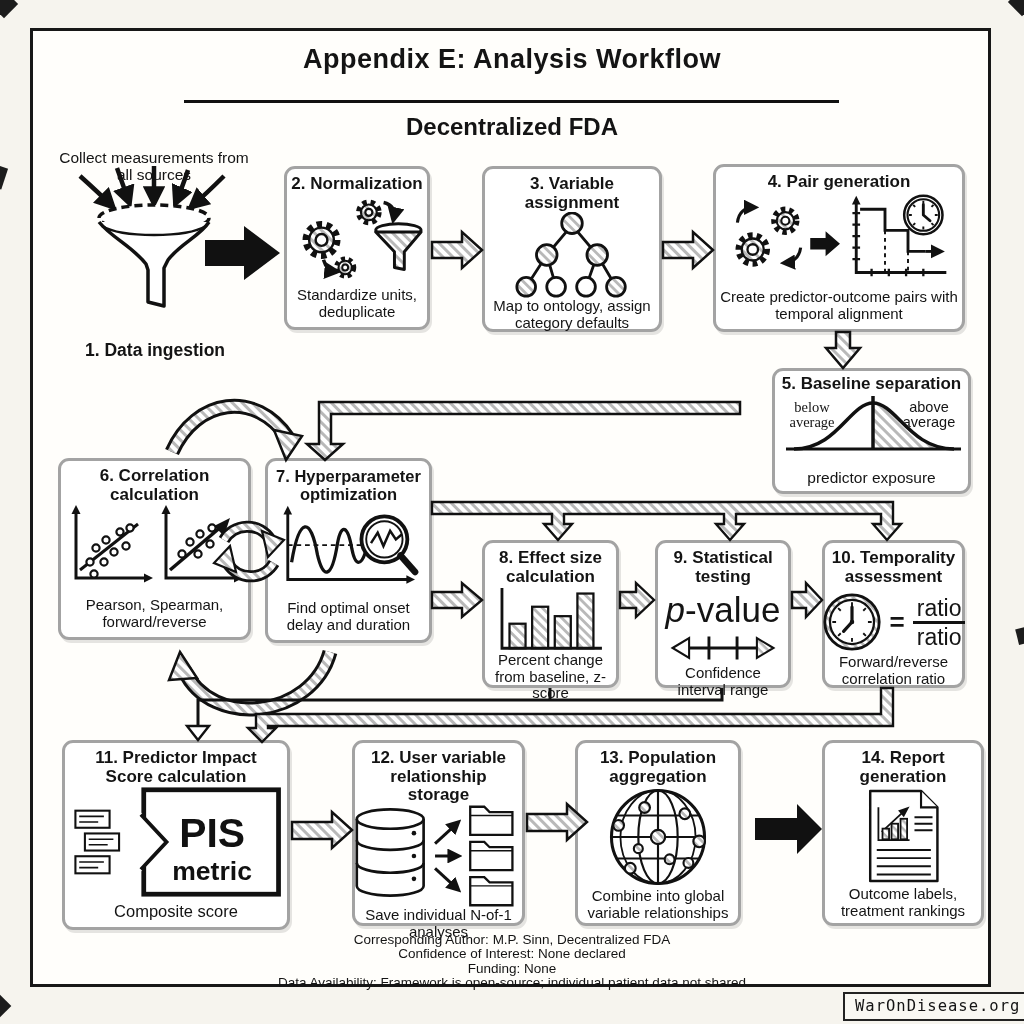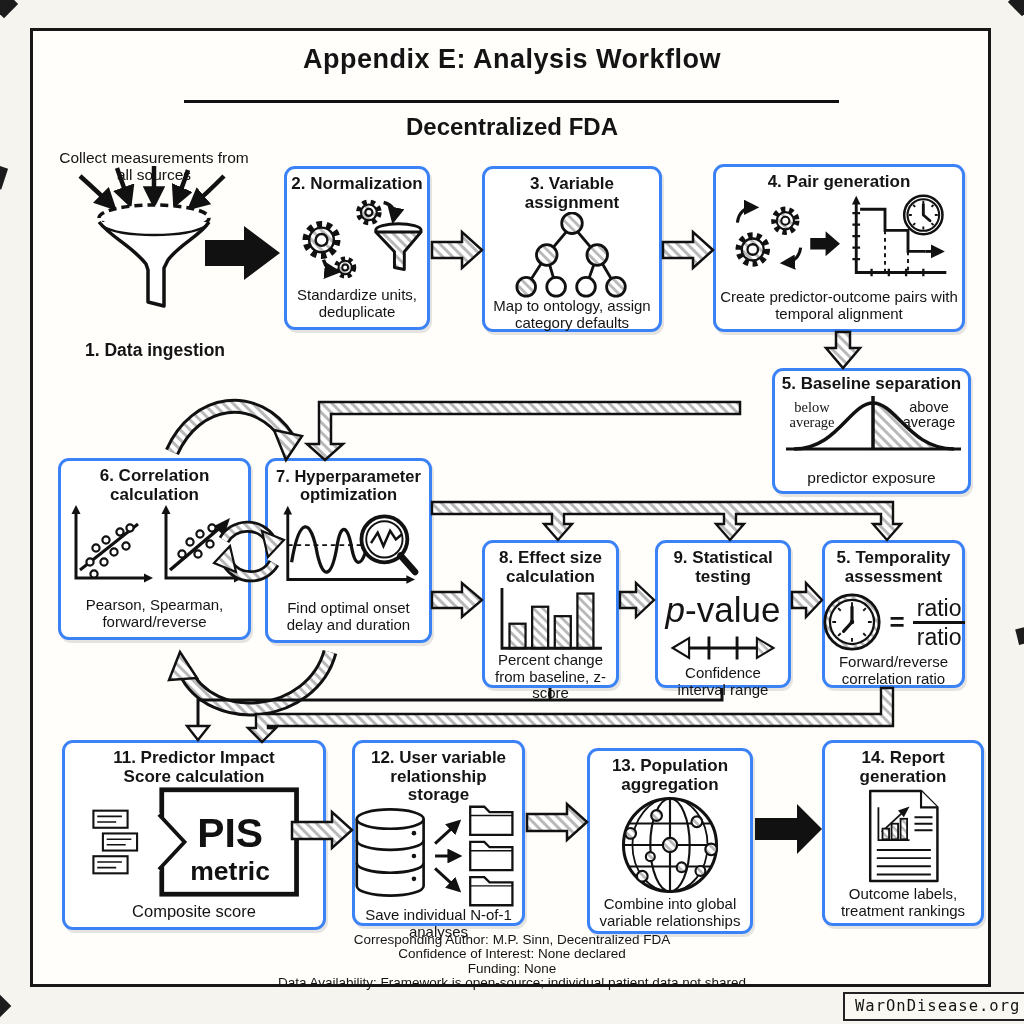--- a/index.html
+++ b/index.html
@@ -6,21 +6,21 @@
   body{width:1024px;height:1024px;position:relative;background:#f6f4ee;
        font-family:"Liberation Sans",sans-serif;color:#141414;overflow:hidden;}
   .frame{position:absolute;left:30px;top:28px;width:955px;height:953px;
          border:3px solid #171717;background:#fffefb;z-index:0;}
   .nick{position:absolute;background:#1c1c1c;z-index:0;}
   .title{position:absolute;left:0;right:0;top:44px;text-align:center;
          font-size:27px;font-weight:bold;letter-spacing:.5px;z-index:2;}
   .title-rule{position:absolute;left:184px;top:100px;width:655px;height:3px;background:#111;z-index:2;}
   .subtitle{position:absolute;left:0;right:0;top:113px;text-align:center;
             font-size:24px;font-weight:bold;z-index:2;}
-  .node{position:absolute;border:3px solid #3b82f6;border-radius:11px;background:#fff;
+  .node{position:absolute;border:3px solid #a3a3a3;border-radius:11px;background:#fff;
         box-sizing:border-box;display:flex;flex-direction:column;align-items:center;
         text-align:center;padding:6px 4px 5px;z-index:2;box-shadow:2px 3px 0 rgba(0,0,0,.10);}
   .t{font-weight:bold;font-size:17px;line-height:1.1;}
   .c{font-size:15px;line-height:1.1;margin-top:auto;padding-bottom:2px;}
   .icon{flex:0 0 auto;}
   .freelabel{position:absolute;text-align:center;z-index:2;margin-top:19px;}
   .overlay{position:absolute;left:0;top:0;z-index:3;pointer-events:none;}
   .under{z-index:1;}
   
   #box5{padding:4px 4px 4px;margin-left:32px;}
@@ -250,21 +250,21 @@
   <svg class="icon" width="124" height="34" viewBox="0 0 150 40">
     <path d="M 30,20 H 120" stroke="#111" stroke-width="3.5"></path>
     <polygon points="14,20 34,8 34,32" fill="#fff" stroke="#111" stroke-width="2.5"></polygon>
     <polygon points="136,20 116,8 116,32" fill="url(#hatch)" stroke="#111" stroke-width="2.5"></polygon>
     <path d="M 58,6 V 34 M 92,6 V 34" stroke="#111" stroke-width="3.5"></path>
   </svg>
   <div class="c">Confidence interval range</div>
 </div>
 
 <div class="node" id="box10" style="left:822px;top:540px;width:143px;height:148px;">
-  <div class="t">5. Temporality assessment</div>
+  <div class="t">10. Temporality assessment</div>
   <div class="ratio-row">
     <svg width="60" height="60" viewBox="0 0 64 64">
       <g stroke="#111" fill="#fff">
         <circle cx="32" cy="32" r="29" stroke-width="3" fill="url(#hatch)"></circle>
         <circle cx="32" cy="32" r="23.5" stroke-width="2.4" fill="#fff"></circle>
         <g stroke-width="2" fill="none">
           <path d="M 32,11 V 15 M 32,53 V 49 M 11,32 H 15 M 53,32 H 49 M 46.8,17.2 44,20 M 46.8,46.8 44,44 M 17.2,46.8 20,44 M 17.2,17.2 20,20"></path>
         </g>
         <path d="M 32,32 L 32,16 M 32,32 L 23,42" stroke-width="3.4" stroke-linecap="round" fill="none"></path>
         <circle cx="32" cy="32" r="2.4" fill="#111" stroke="none"></circle>
@@ -272,21 +272,21 @@
     </svg>
     <span class="eq">=</span>
     <span class="frac">
       <span class="top">ratio</span>
       <span class="bot">ratio</span>
     </span>
   </div>
   <div class="c">Forward/reverse correlation ratio</div>
 </div>
 
-<div class="node" id="box11" style="left:62px;top:740px;width:264px;height:190px;">
+<div class="node" id="box11" style="left:62px;top:740px;width:228px;height:190px;">
   <div class="t" style="max-width:200px;">11. Predictor Impact Score calculation</div>
   <svg class="icon" width="225" height="112" viewBox="0 0 225 118">
     <g stroke="#111" fill="#fff">
       <rect x="6" y="26" width="36" height="18" stroke-width="2.2"></rect>
       <rect x="16" y="50" width="36" height="18" stroke-width="2.2"></rect>
       <rect x="6" y="74" width="36" height="18" stroke-width="2.2"></rect>
       <path d="M 10,32 h 26 M 10,38 h 20 M 20,56 h 26 M 20,62 h 20 M 10,80 h 26 M 10,86 h 20" stroke-width="1.6" fill="none"></path>
       <rect x="78" y="4" width="142" height="110" stroke-width="5"></rect>
     </g>
     <polygon points="75,28 104,59 75,90" fill="#fff" stroke="none"></polygon>
@@ -314,21 +314,21 @@
         <path d="M 138,2 h 16 l 6,6 h 26 v 26 h -48 z"></path>
         <path d="M 138,42 h 16 l 6,6 h 26 v 26 h -48 z"></path>
         <path d="M 138,82 h 16 l 6,6 h 26 v 26 h -48 z"></path>
       </g>
       <path d="M 138,12 h 48 M 138,52 h 48 M 138,92 h 48" stroke-width="1.6" fill="none"></path>
     </g>
   </svg>
   <div class="c">Save individual N-of-1 analyses</div>
 </div>
 
-<div class="node" id="box13" style="left:587px;top:740px;width:166px;height:186px;margin-top:8px;">
+<div class="node" id="box13" style="left:575px;top:740px;width:166px;height:186px;">
   <div class="t" style="max-width:130px;">13. Population aggregation</div>
   <svg class="icon" width="116" height="102" viewBox="0 0 120 114">
     <g stroke="#111" fill="none">
       <circle cx="60" cy="57" r="52" stroke-width="3.4"></circle>
       <path d="M 15,33 H 105 M 8,57 H 112 M 15,81 H 105" stroke-width="2.4"></path>
       <ellipse cx="60" cy="57" rx="22" ry="52" stroke-width="2.4"></ellipse>
       <ellipse cx="60" cy="57" rx="42" ry="52" stroke-width="2"></ellipse>
       <path d="M 60,5 V 109" stroke-width="2.4"></path>
       <g stroke-width="2.4" fill="url(#hatch)">
         <circle cx="60" cy="57" r="8"></circle>

